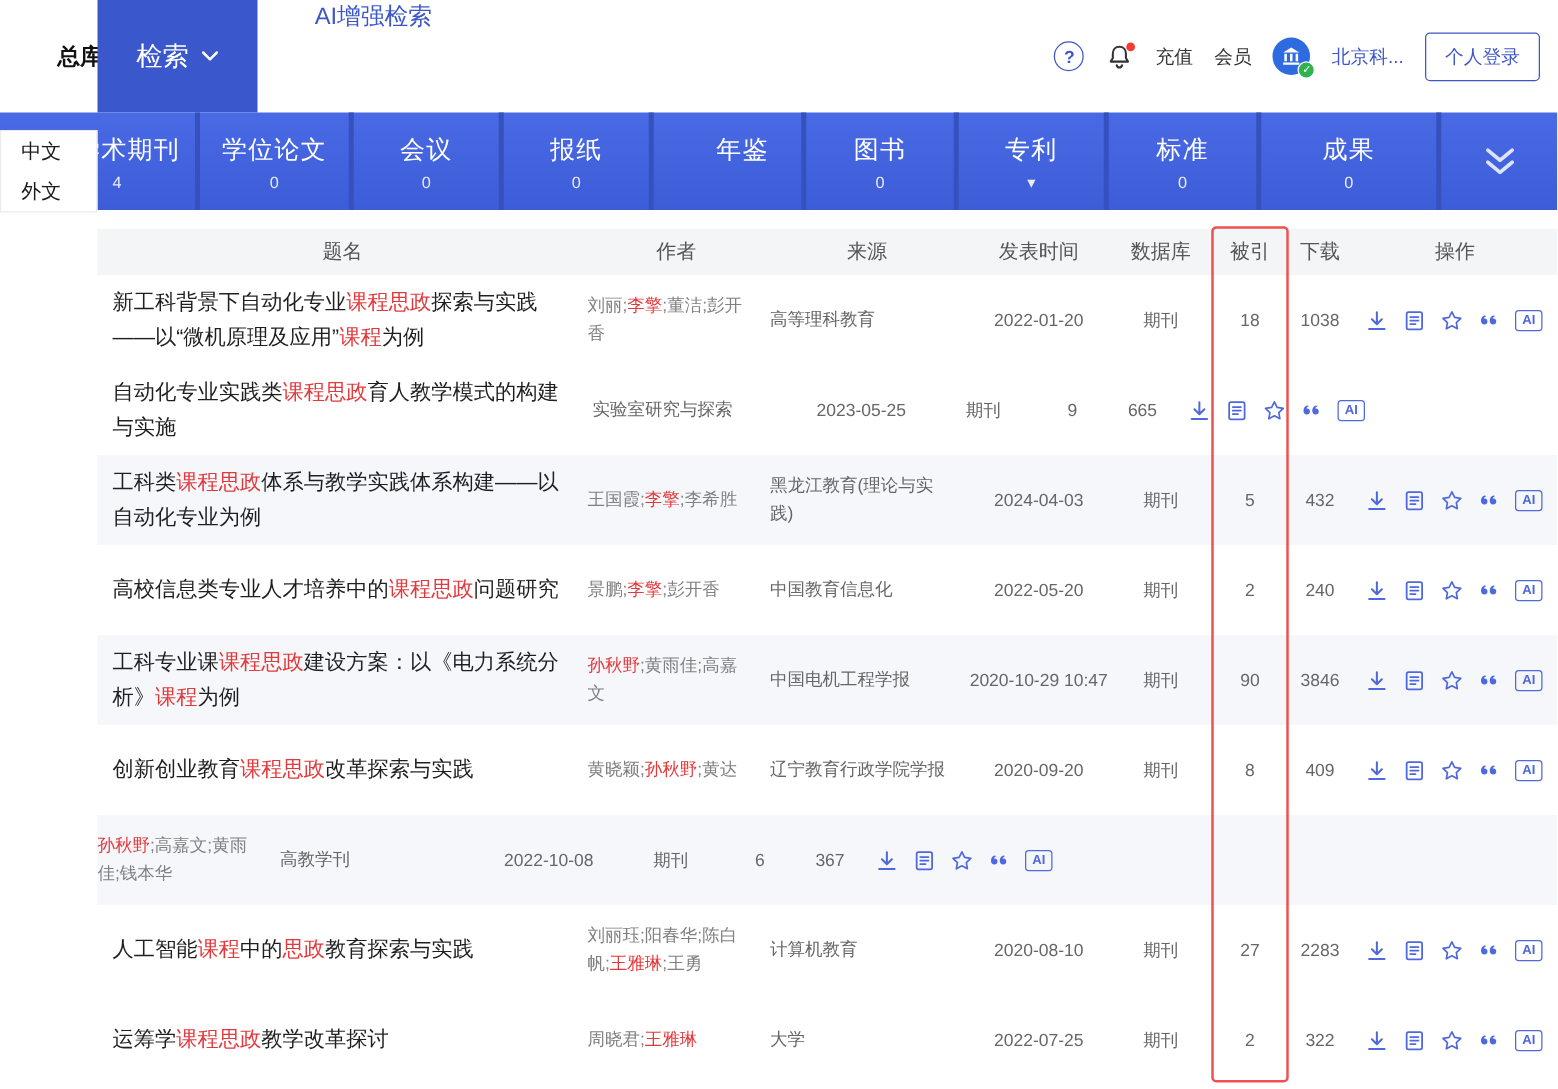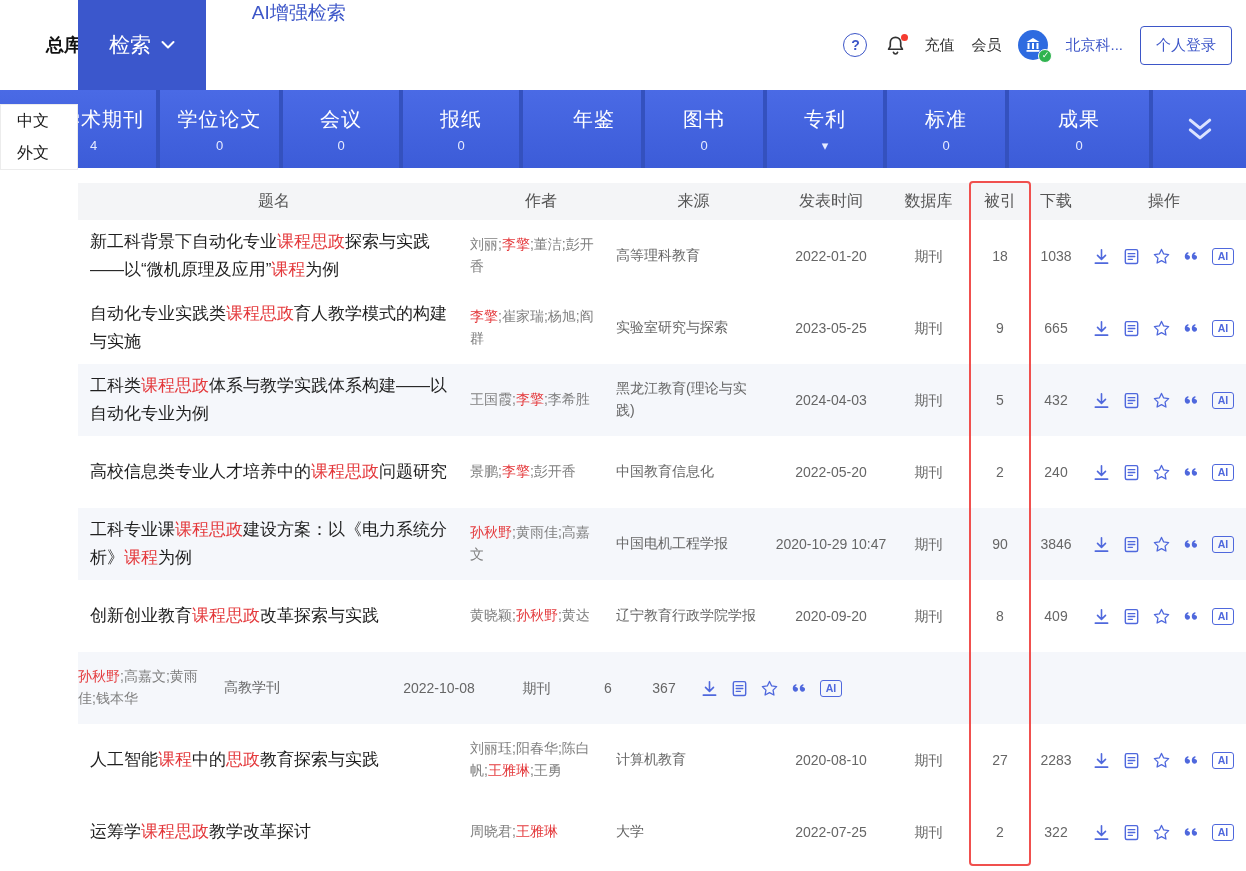--- a/index.html
+++ b/index.html
@@ -226,21 +226,20 @@
               <svg viewBox="0 0 20 20">
                 <path d="M5.8 5.6C4 6.3 2.9 7.9 2.9 10c0 1.9 1.2 3.3 2.9 3.3 1.5 0 2.6-1.1 2.6-2.6 0-1.4-1-2.4-2.4-2.4-.2 0-.4 0-.6.1.3-1 1.1-1.8 2.2-2.2l-1.8-.6z" fill="currentColor"></path>
                 <path d="M13.2 5.6c-1.8.7-2.9 2.3-2.9 4.4 0 1.9 1.2 3.3 2.9 3.3 1.5 0 2.6-1.1 2.6-2.6 0-1.4-1-2.4-2.4-2.4-.2 0-.4 0-.6.1.3-1 1.1-1.8 2.2-2.2l-1.8-.6z" fill="currentColor"></path>
               </svg>
             </span>
             <span class="ai-badge">AI</span>
           </div>
         </div>
         <div class="row">
           <div class="col c-title"><span>自动化专业实践类</span><span class="hl">课程思政</span><span>育人教学模式的构建与实施</span></div>
-          <div class="col c-auth"><span class="hl">李擎</span><span>;崔家瑞;杨旭;阎群</span></div>
           <div class="col c-src">实验室研究与探索</div>
           <div class="col c-date">2023-05-25</div>
           <div class="col c-db">期刊</div>
           <div class="col c-cited">9</div>
           <div class="col c-dl">665</div>
           <div class="col c-ops">
             <span class="op">
               <svg viewBox="0 0 20 20">
                 <path d="M10 3v9.5M5.8 8.8l4.2 4.2 4.2-4.2" fill="none" stroke="currentColor" stroke-width="1.7" stroke-linecap="round" stroke-linejoin="round"></path>
                 <path d="M3.5 17h13" stroke="currentColor" stroke-width="1.7" stroke-linecap="round"></path>

